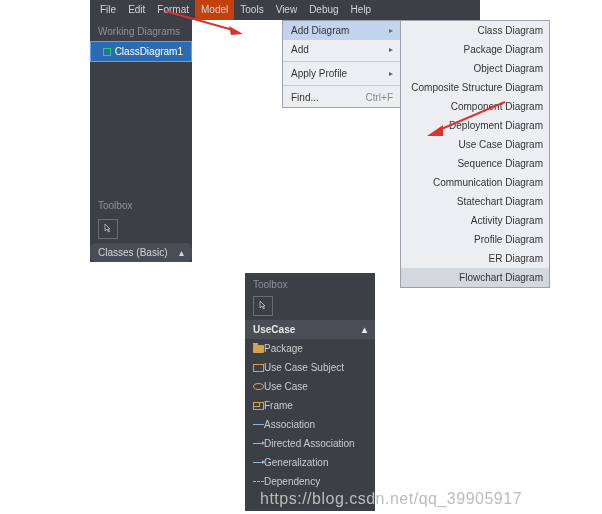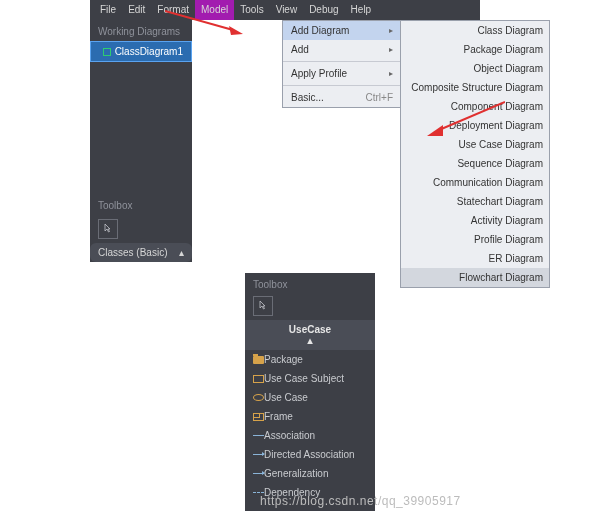--- a/index.html
+++ b/index.html
@@ -14,21 +14,21 @@
     display: flex; flex-direction: column;
   }
   .menubar {
     height: 20px;
     background: #3d3f46;
     display: flex; align-items: center;
     padding: 0 4px;
     font-size: 10px; color: #d6d6d6;
   }
   .menubar span { padding: 0 6px; height: 20px; line-height: 20px; }
-  .menubar span.hover { background: #a21caf; }
+  .menubar span.hover { background: #c2410c; }
   
   .top-body { display: flex; flex: 1; overflow: hidden; }
   .sidebar-top {
     width: 102px; background: #3d3f46;
     display: flex; flex-direction: column;
     color: #bfbfbf; font-size: 10px;
   }
   .sidebar-title { padding: 6px 8px 4px 8px; color: #8f929b; }
   .tree-item {
     padding: 4px 8px 4px 12px;
@@ -86,42 +86,42 @@
     width: 130px; height: 238px;
     background: #3d3f46; color: #c9cbd0;
     font-size: 10px;
     display: flex; flex-direction: column;
   }
   .toolbox-hdr { padding: 6px 8px 2px 8px; color: #8f929b; }
   .cursor-row { padding: 4px 8px; }
   .cursor-box { border: 1px solid #6a6d76; padding: 3px 5px; display: inline-block; }
   .section-hdr {
     background: #4a4d56; padding: 4px 8px; font-weight: 600; color: #e6e6e6;
-    display: flex; justify-content: space-between; align-items: center; flex-direction: column;
+    display: flex; justify-content: space-between; align-items: center;
   }
   .tool-list { display: flex; flex-direction: column; }
   .tool-row { padding: 4px 8px; display: flex; align-items: center; color: #c9cbcf; }
   .tico { width: 11px; height: 11px; display: inline-flex; align-items: center; justify-content: center; }
   
   
   .folder { width: 11px; height: 8px; background: #d6a24a; border-radius: 1px; position: relative; }
   .folder::before { content:""; position:absolute; top:-2px; left:0; width:5px; height:2px; background:#d6a24a; }
   .rect { width: 11px; height: 8px; border: 1px solid #d6a24a; }
   .oval { width: 11px; height: 7px; border: 1px solid #d6a24a; border-radius: 50%; }
   .actor { width: 6px; height: 6px; border: 1px solid #6ec6e8; border-radius: 50%; margin: 0 auto; }
   .frame { width: 11px; height: 8px; border: 1px solid #d6a24a; position: relative; }
   .frame::before { content:""; position:absolute; top:0; left:0; width:5px; height:3px; border-right:1px solid #d6a24a; border-bottom:1px solid #d6a24a; }
   .line { width: 11px; height: 1px; background: #8ab4d8; }
   .arrow-r { width: 11px; height: 1px; background: #8ab4d8; position: relative; }
   .arrow-r::after { content:""; position:absolute; right:-1px; top:-2px; border-left:3px solid #8ab4d8; border-top:2.5px solid transparent; border-bottom:2.5px solid transparent; }
   .dash { width:11px; height:0; border-top:1px dashed #8ab4d8; }
   
   .watermark {
     position: absolute; left: 260px; bottom: 6px;
-    font-size: 12px; color: #bcbcbc; letter-spacing: 0.5px;
+    font-size: 16px; color: #bcbcbc; letter-spacing: 0.5px;
     font-family: Arial, sans-serif;
   }
 </style>
 </head>
 <body>
 
 <div class="app-top">
   <div class="menubar">
     <span>File</span>
     <span>Edit</span>
@@ -164,21 +164,21 @@
       <span>Add</span>
       <span class="chev">▸</span>
     </div>
   <div class="sep"></div>
   <div class="row">
       <span>Apply Profile</span>
       <span class="chev">▸</span>
     </div>
   <div class="sep"></div>
   <div class="row">
-      <span>Basic...</span>
+      <span>Find...</span>
       <span class="shortcut">Ctrl+F</span>
     </div>
 </div>
 
 <div class="menu2">
   <div class="row">Class Diagram</div>
   <div class="row">Package Diagram</div>
   <div class="row">Object Diagram</div>
   <div class="row">Composite Structure Diagram</div>
   <div class="row">Component Diagram</div>

